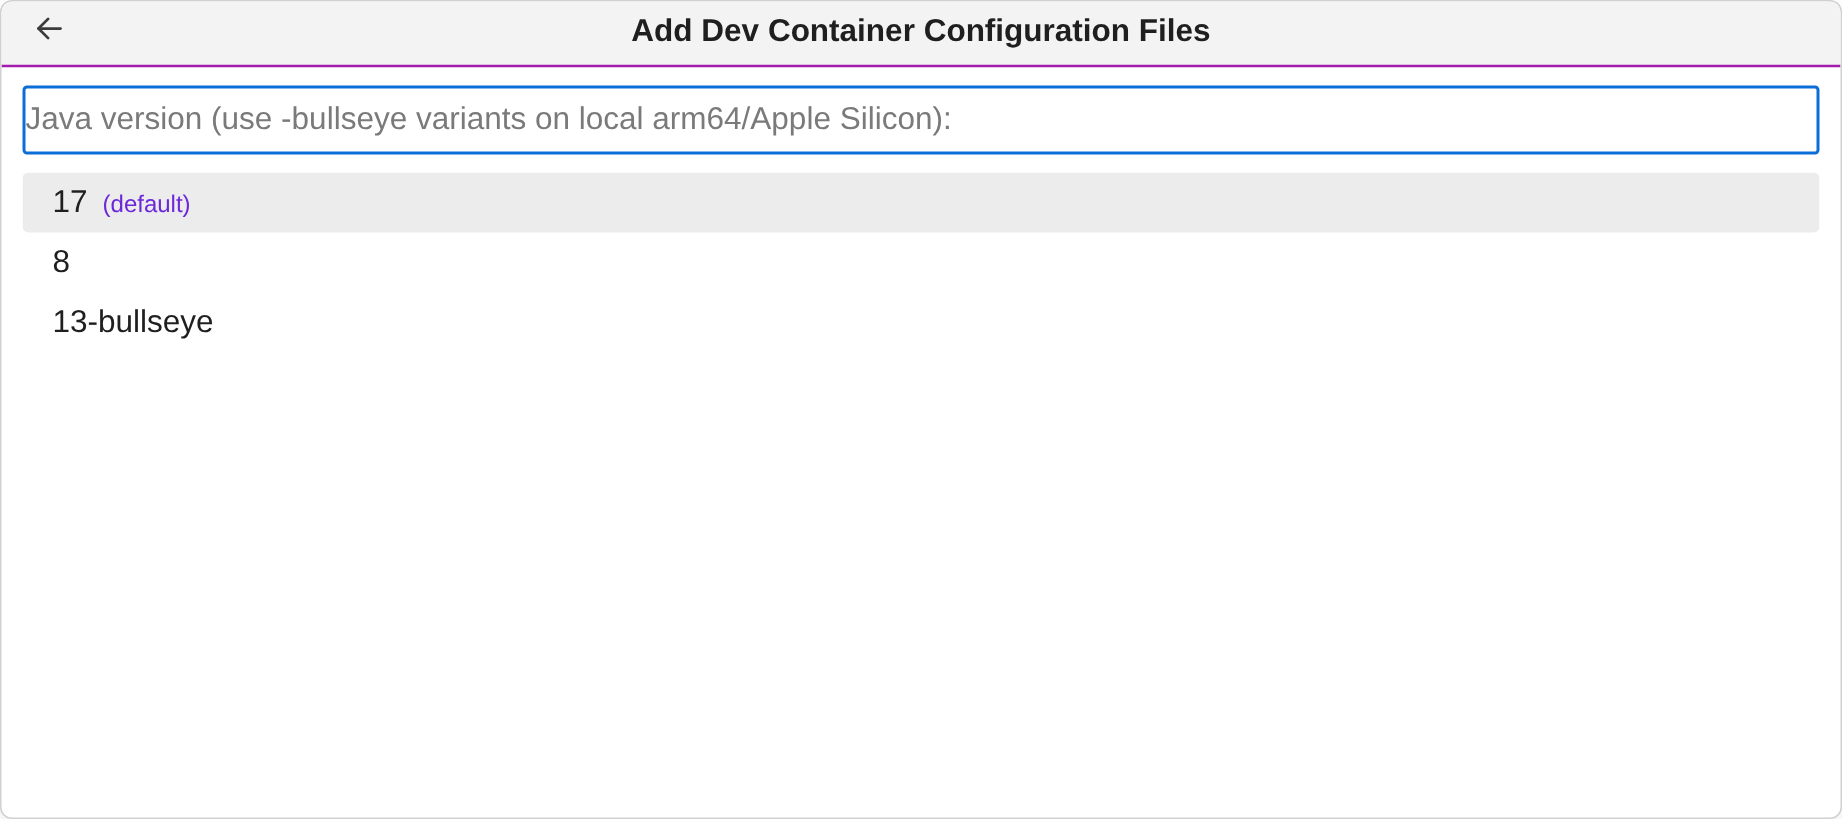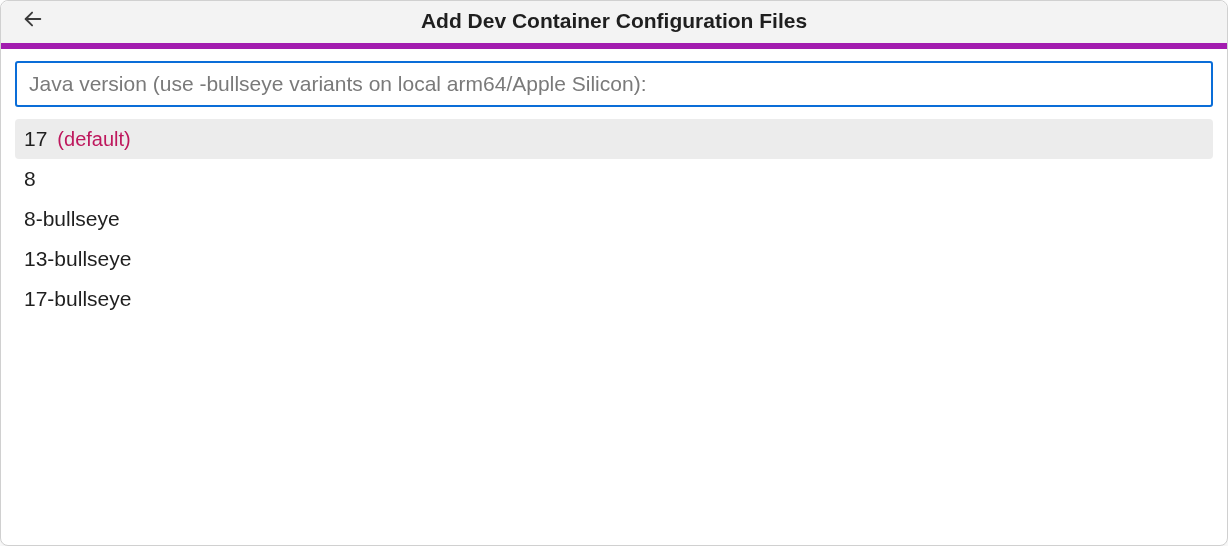--- a/index.html
+++ b/index.html
@@ -24,21 +24,21 @@
       display: flex;
       flex-direction: column;
     }
     .header {
       display: flex;
       align-items: center;
       padding: 8px 14px 10px 14px;
       background: #f3f3f3;
       border-top-left-radius: 8px;
       border-top-right-radius: 8px;
-      border-bottom: 6px solid #a21caf;
+      border-bottom: 2px solid #a21caf;
       position: relative;
     }
     .back-button {
       width: 28px;
       height: 28px;
       display: flex;
       align-items: center;
       justify-content: center;
       cursor: pointer;
       color: #3b3b3b;
@@ -58,55 +58,55 @@
     }
     .body {
       padding: 12px 14px 0 14px;
       flex: 1;
       display: flex;
       flex-direction: column;
       overflow: hidden;
     }
     .search-input {
       width: 100%;
-      padding: 9px 12px;
+      padding: 9px 0;
       font-size: 21px;
       border: 2px solid #0a6dd8;
       border-radius: 3px;
       outline: none;
       color: #333;
       background: #ffffff;
     }
     .search-input::placeholder {
       color: #7a7a7a;
     }
     .list {
       margin-top: 12px;
       flex: 1;
       overflow-y: auto;
     }
     .list-item {
-      padding: 8px 9px;
+      padding: 8px 20px;
       font-size: 21px;
       color: #1f1f1f;
       cursor: pointer;
       border-radius: 4px;
       display: flex;
       align-items: baseline;
       gap: 10px;
     }
     .list-item.selected {
       background: #ececec;
     }
     .list-item .primary {
       color: #1f1f1f;
     }
     .list-item .hint {
-      color: #be185d;
-      font-size: 20px;
+      color: #6d28d9;
+      font-size: 16px;
     }
   </style>
 </head>
 <body>
 
 <div class="dialog">
   <div class="header">
     <div class="back-button">
       <span>
         <svg viewBox="0 0 24 24" fill="none" stroke="currentColor" stroke-width="2" stroke-linecap="round" stroke-linejoin="round">
@@ -121,23 +121,17 @@
     <input type="text" class="search-input" placeholder="Java version (use -bullseye variants on local arm64/Apple Silicon):" style="">
     <div class="list" id="options-list">
         <div class="list-item selected">
           <span class="primary">17</span>
           <span class="hint">(default)</span>
         </div>
         <div class="list-item">
           <span class="primary">8</span>
         </div>
         <div class="list-item">
-          <span class="primary">8-bullseye</span>
-        </div>
-        <div class="list-item">
           <span class="primary">13-bullseye</span>
-        </div>
-        <div class="list-item">
-          <span class="primary">17-bullseye</span>
         </div>
       </div>
   </div>
 </div>
 
 </body></html>

